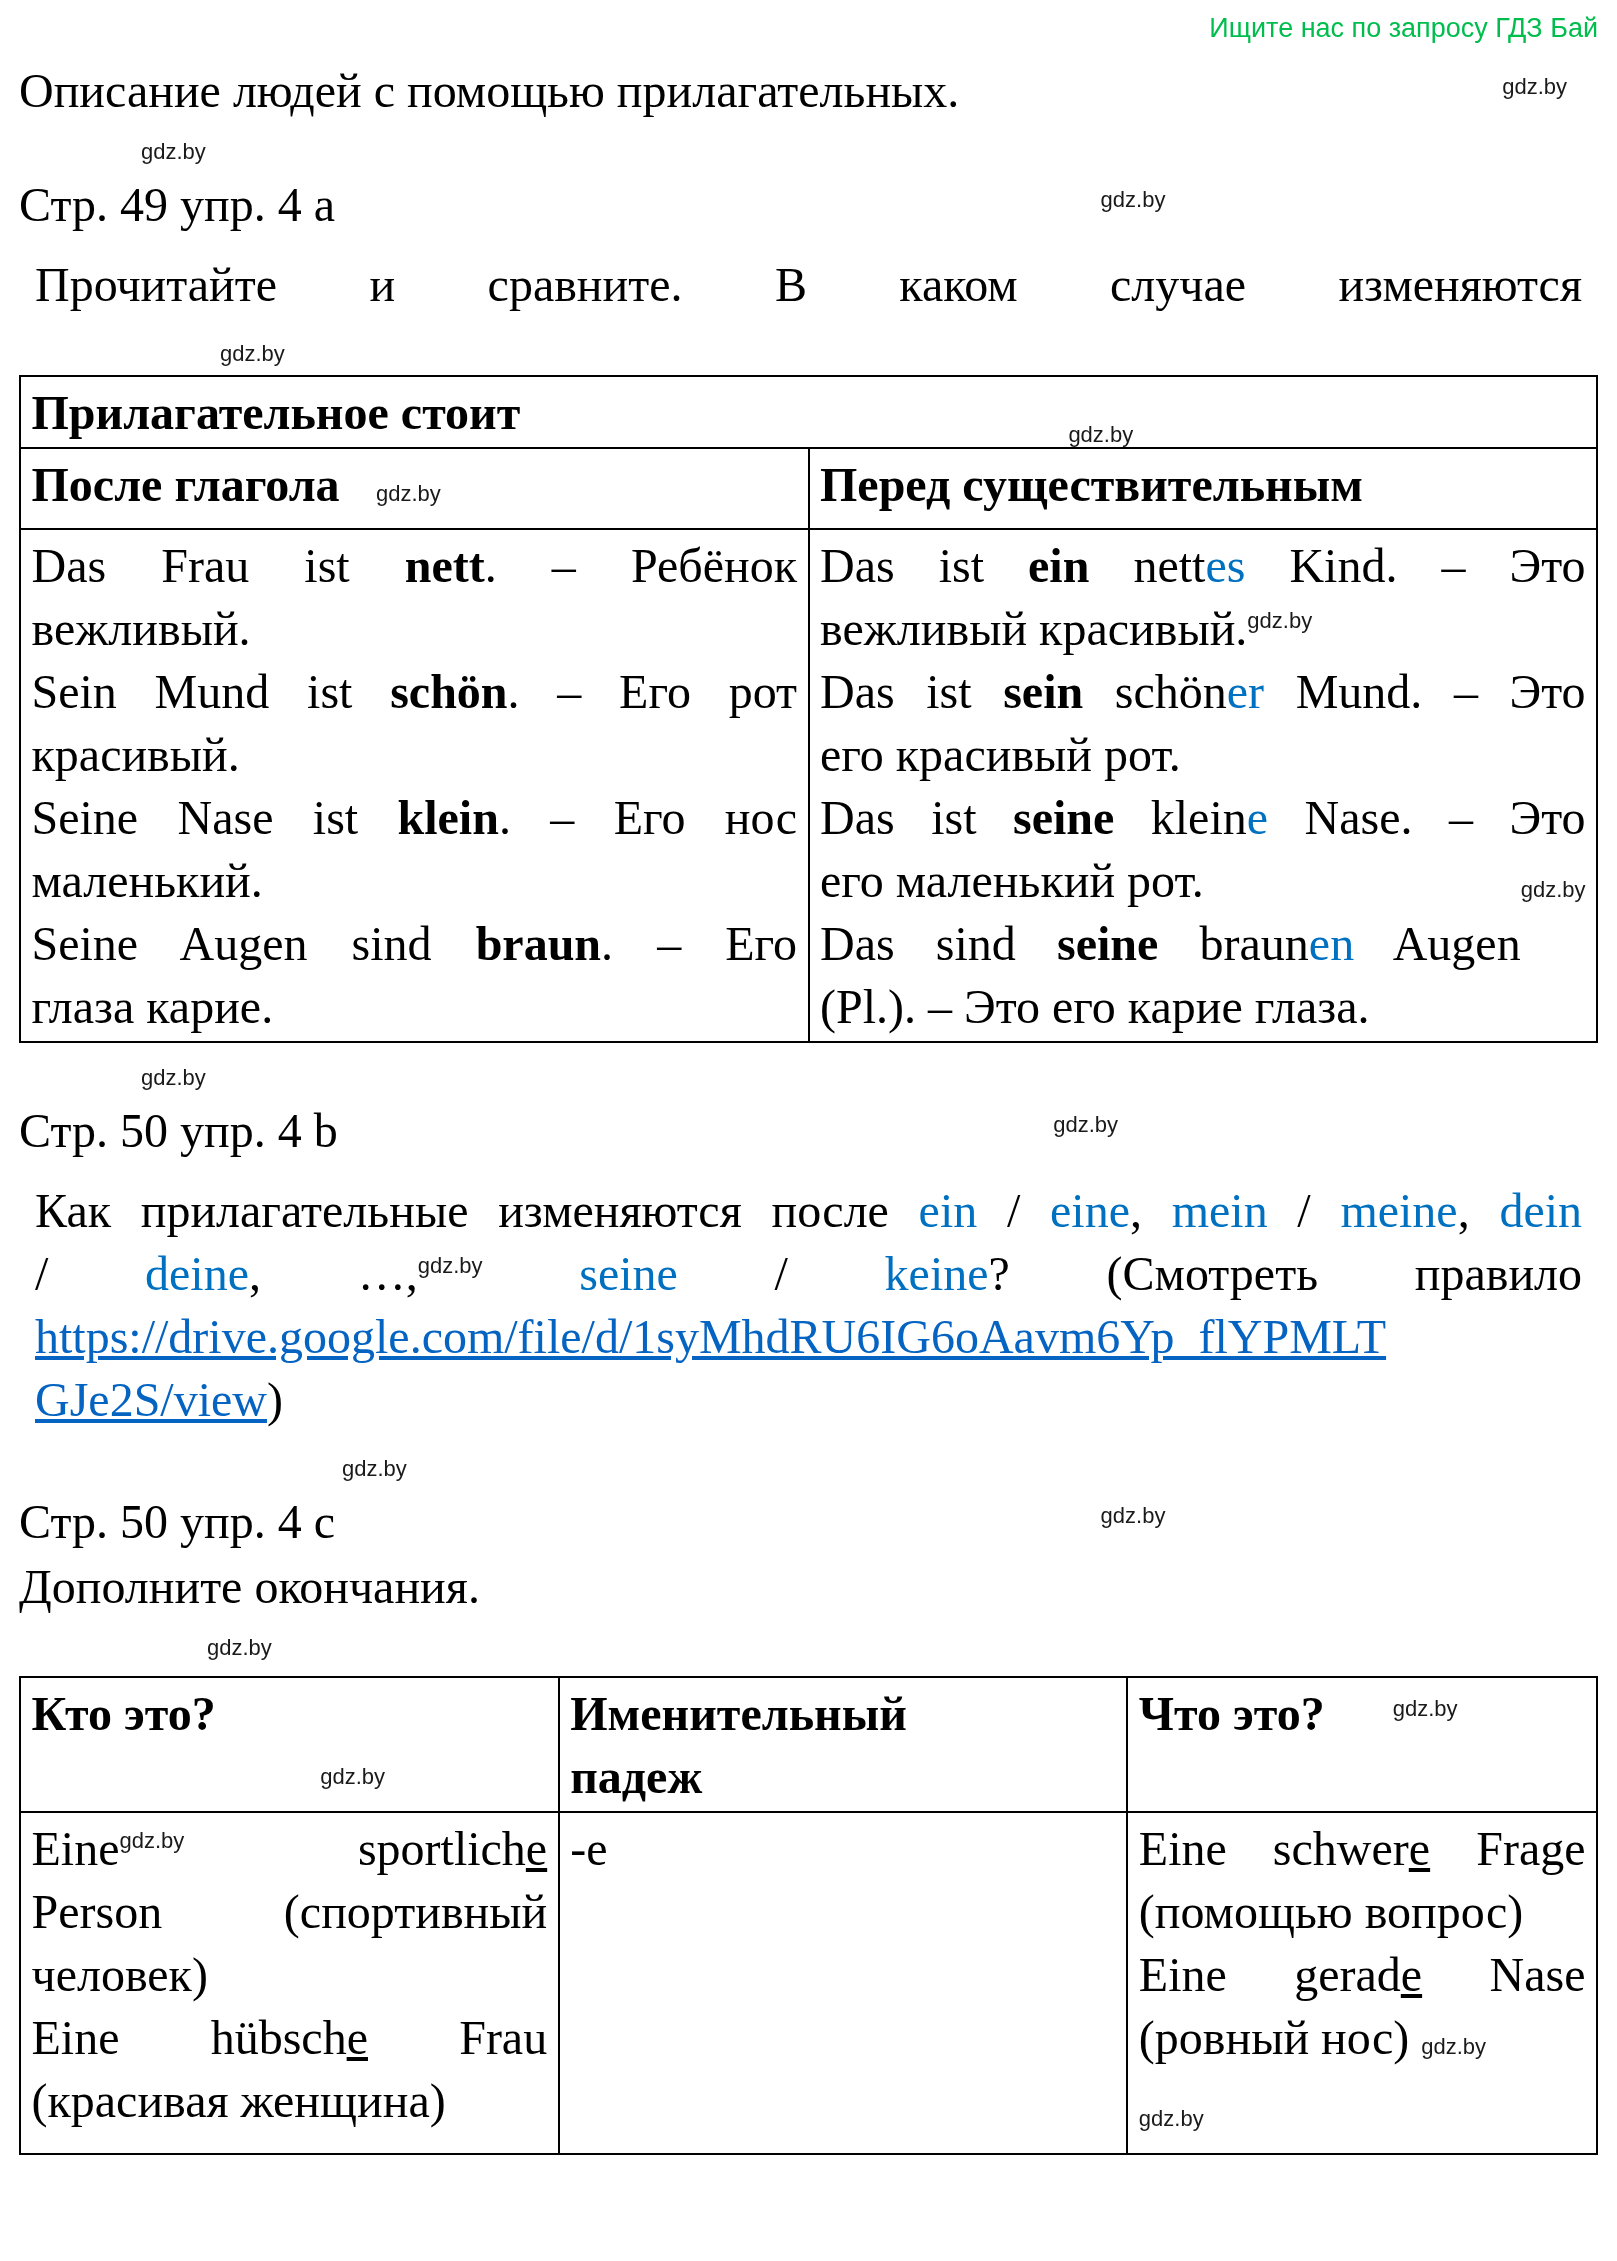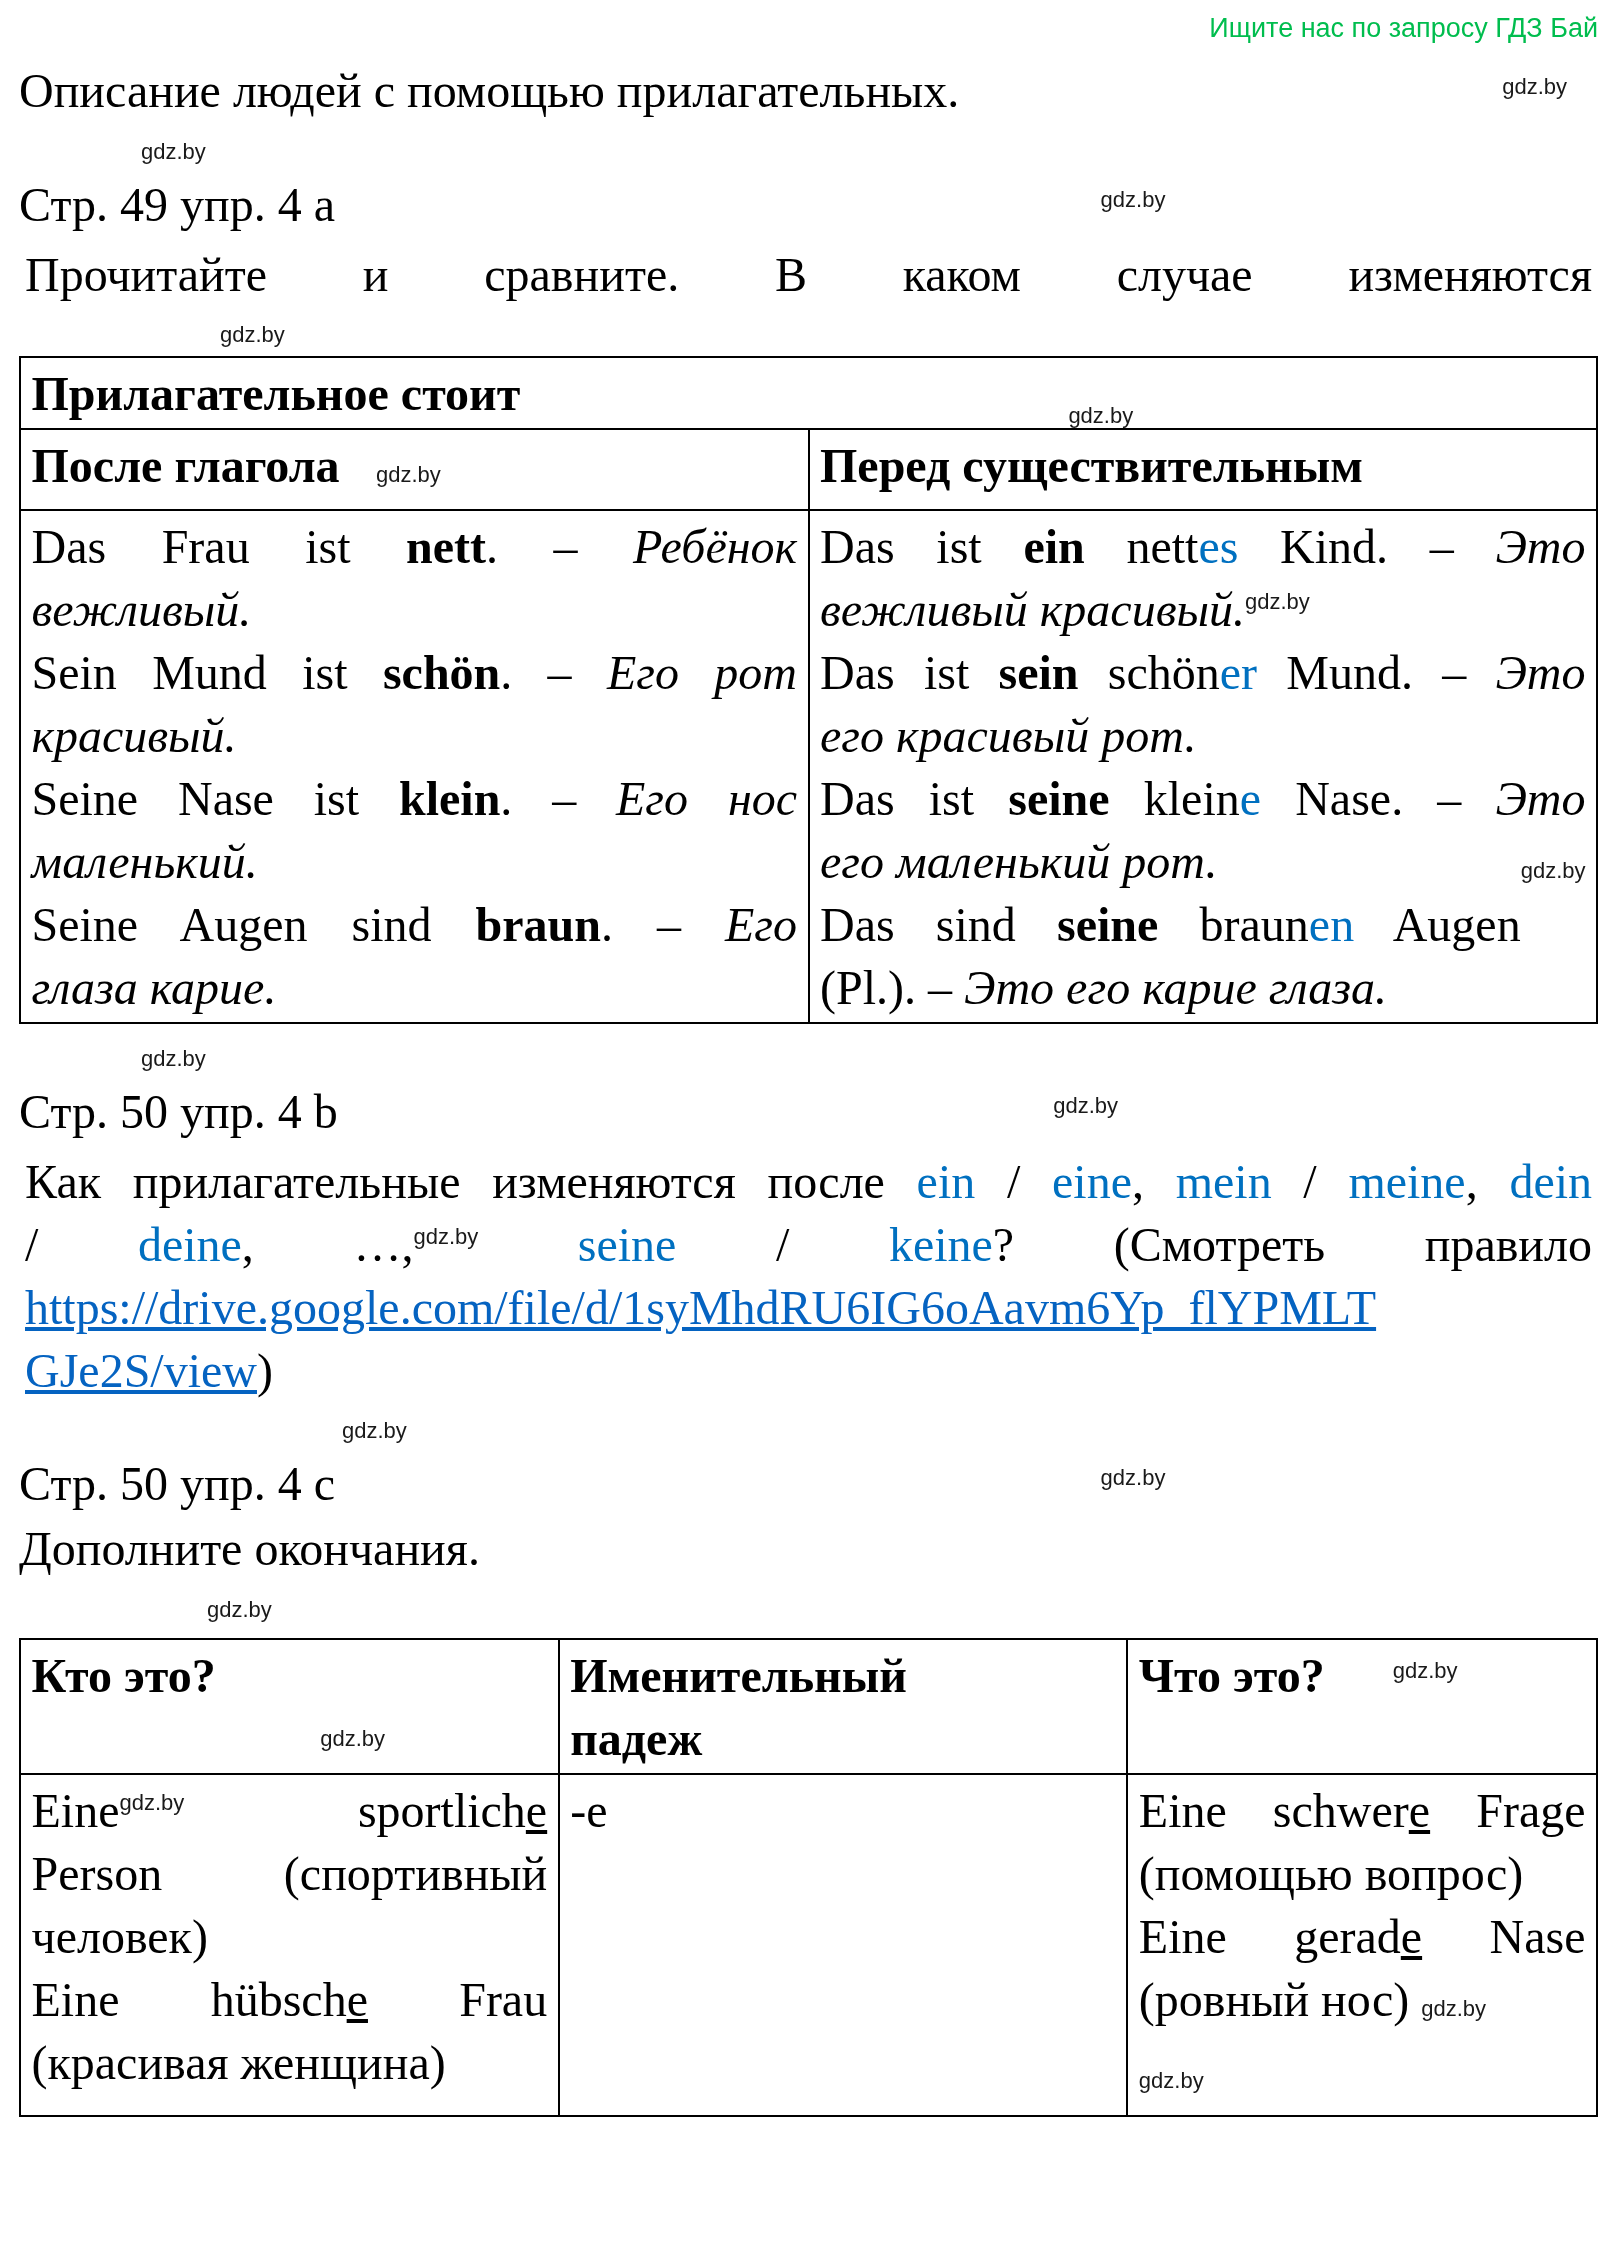--- a/index.html
+++ b/index.html
@@ -9,23 +9,23 @@
     overflow:hidden;
   }
   .page{padding:10.5px 19px 0;position:relative;width:1579px}
   .banner{
     font-family:"Liberation Sans","DejaVu Sans",sans-serif;
     font-size:27px;color:#00bd4e;text-align:right;line-height:35px;margin-bottom:12.2px;
   }
   .line{position:relative;line-height:65px}
   .tline{line-height:63px}
   .jline{text-align:justify;text-align-last:justify}
-  .para{margin:6px}
+  .para{margin:16px}
   .b{font-weight:700}
-  .i{font-style:italic}
+  .i{}
   .bb{color:#0070c0;font-weight:400}
   .bw{color:#0070c0}
   .u{text-decoration:underline}
   .lnk{color:#0563c1;text-decoration:underline;word-break:break-all}
   .wm{
     font-family:"Liberation Sans","DejaVu Sans",sans-serif;
     font-size:22px;color:#1a1a1a;font-weight:400;font-style:normal;
   }
   .wmsup{vertical-align:17.5px;line-height:0}
   .wmsub{vertical-align:-12.2px}

